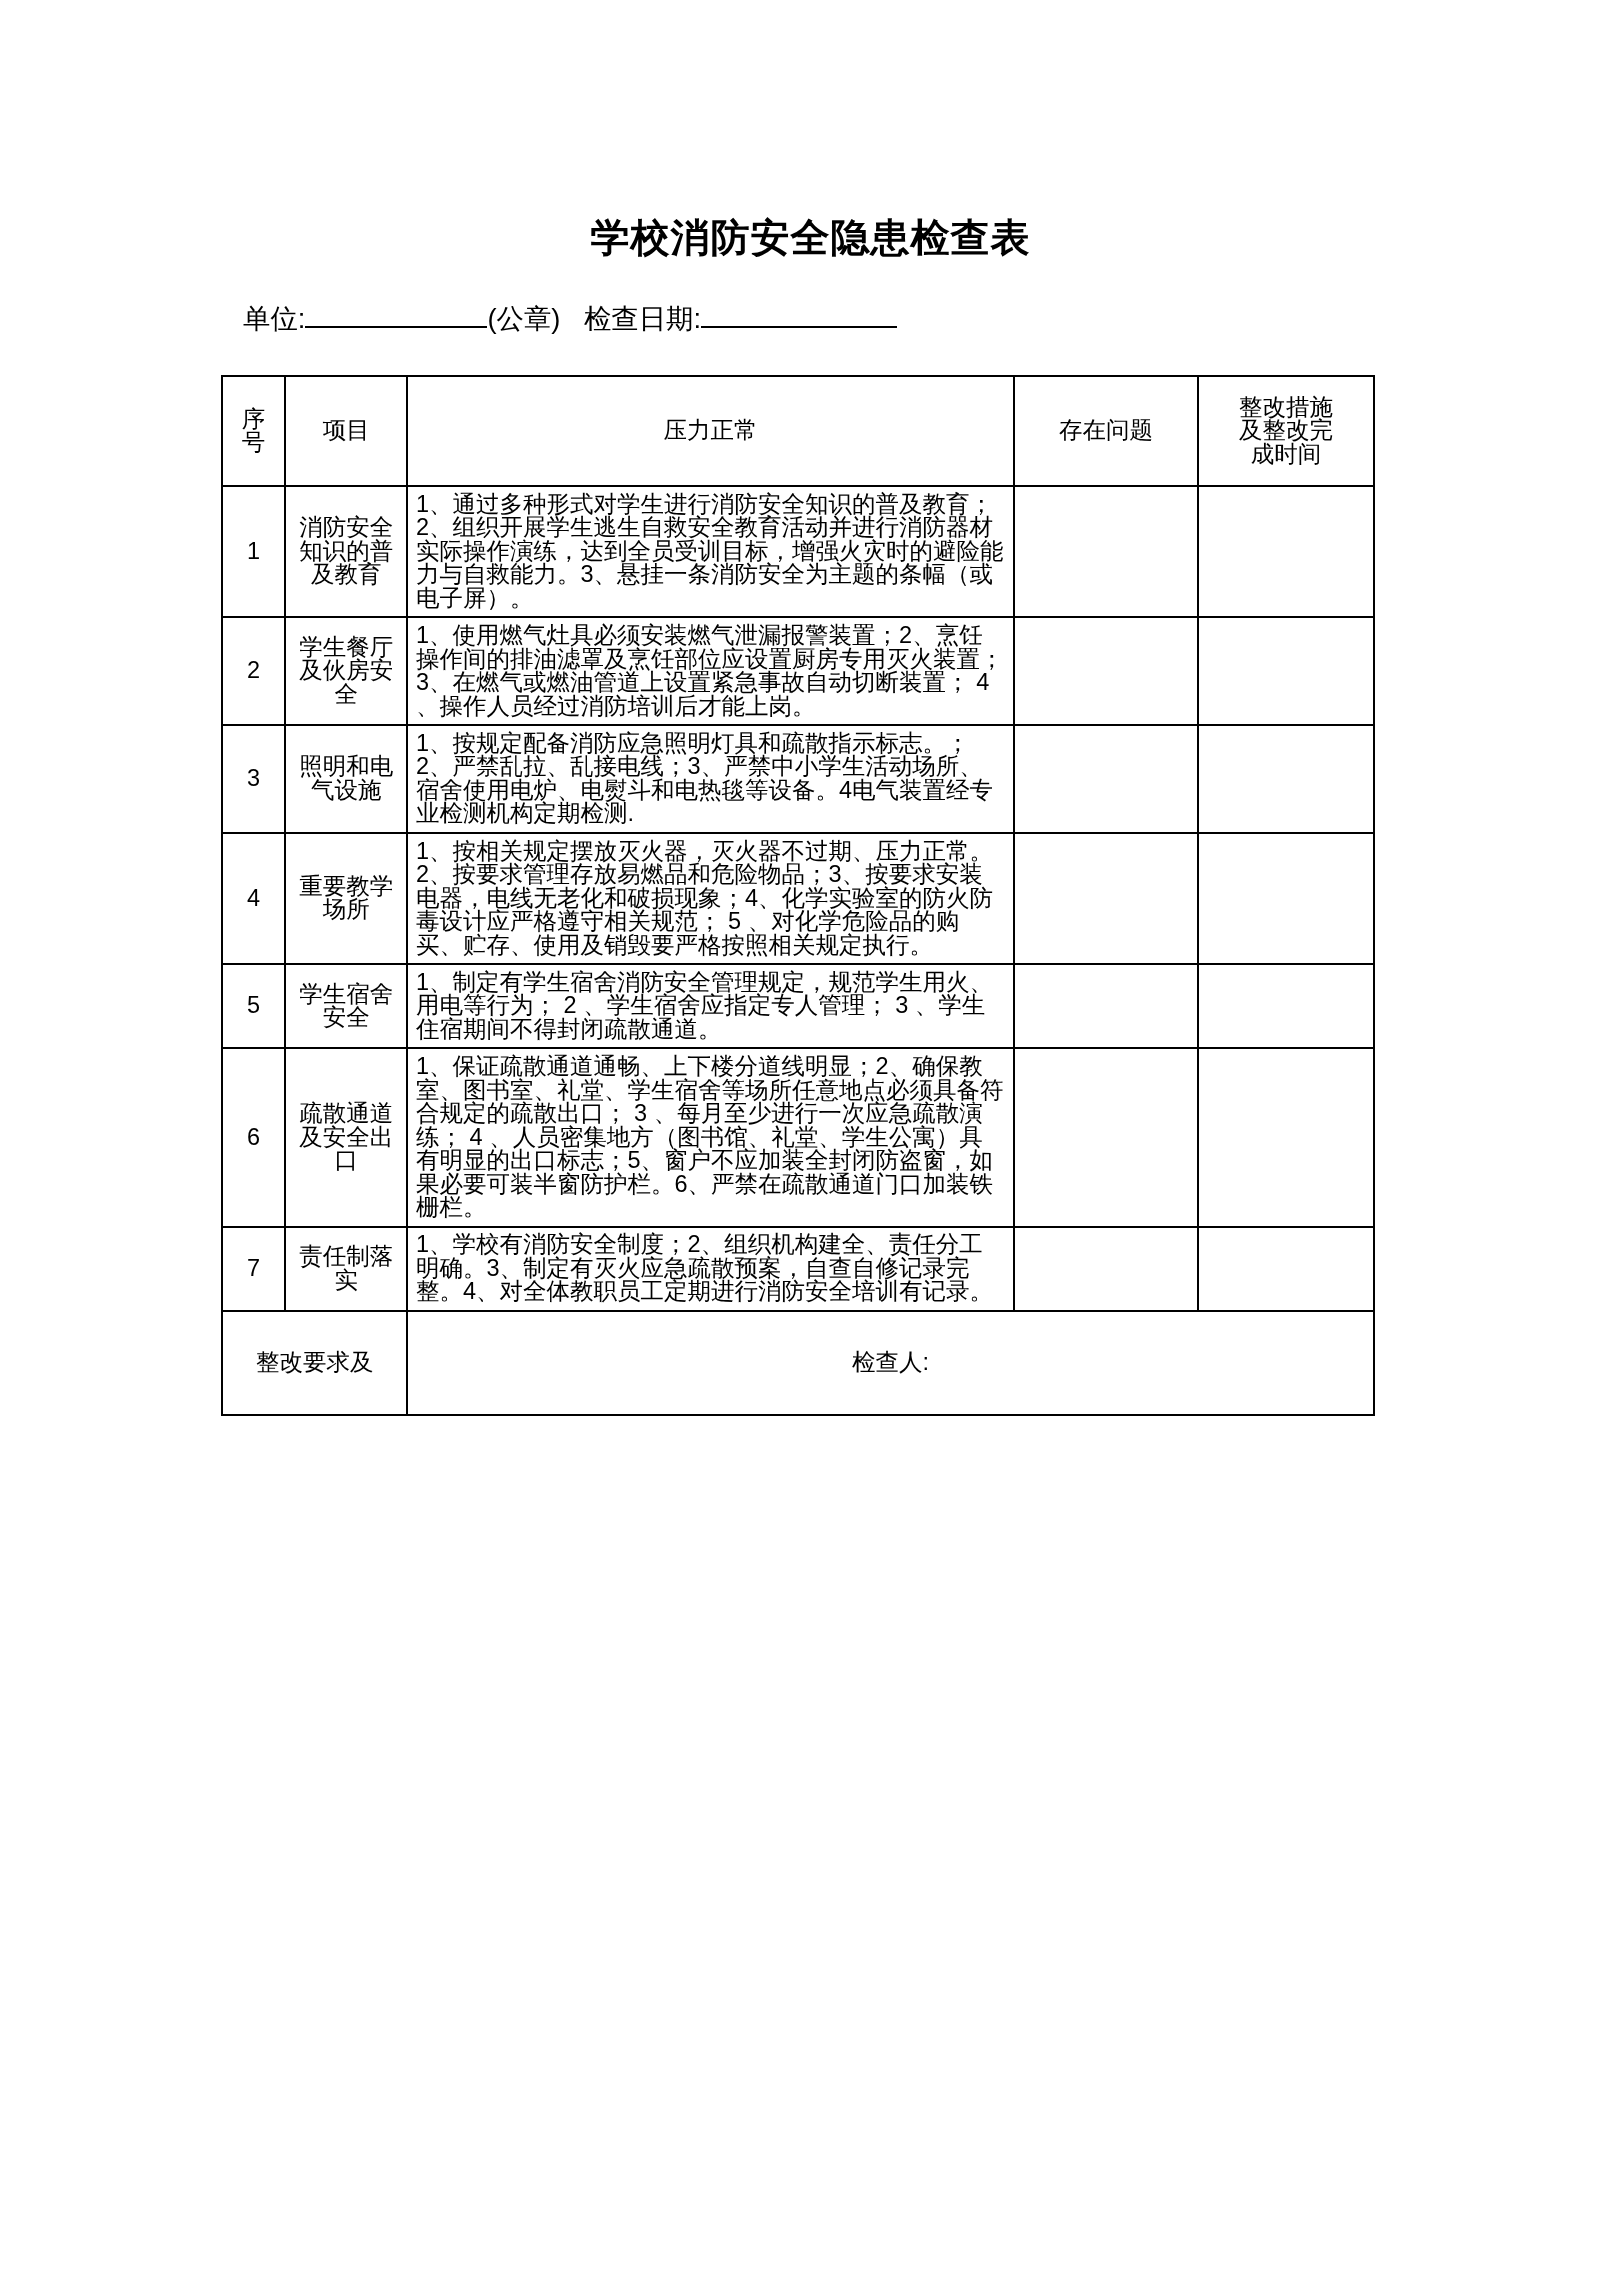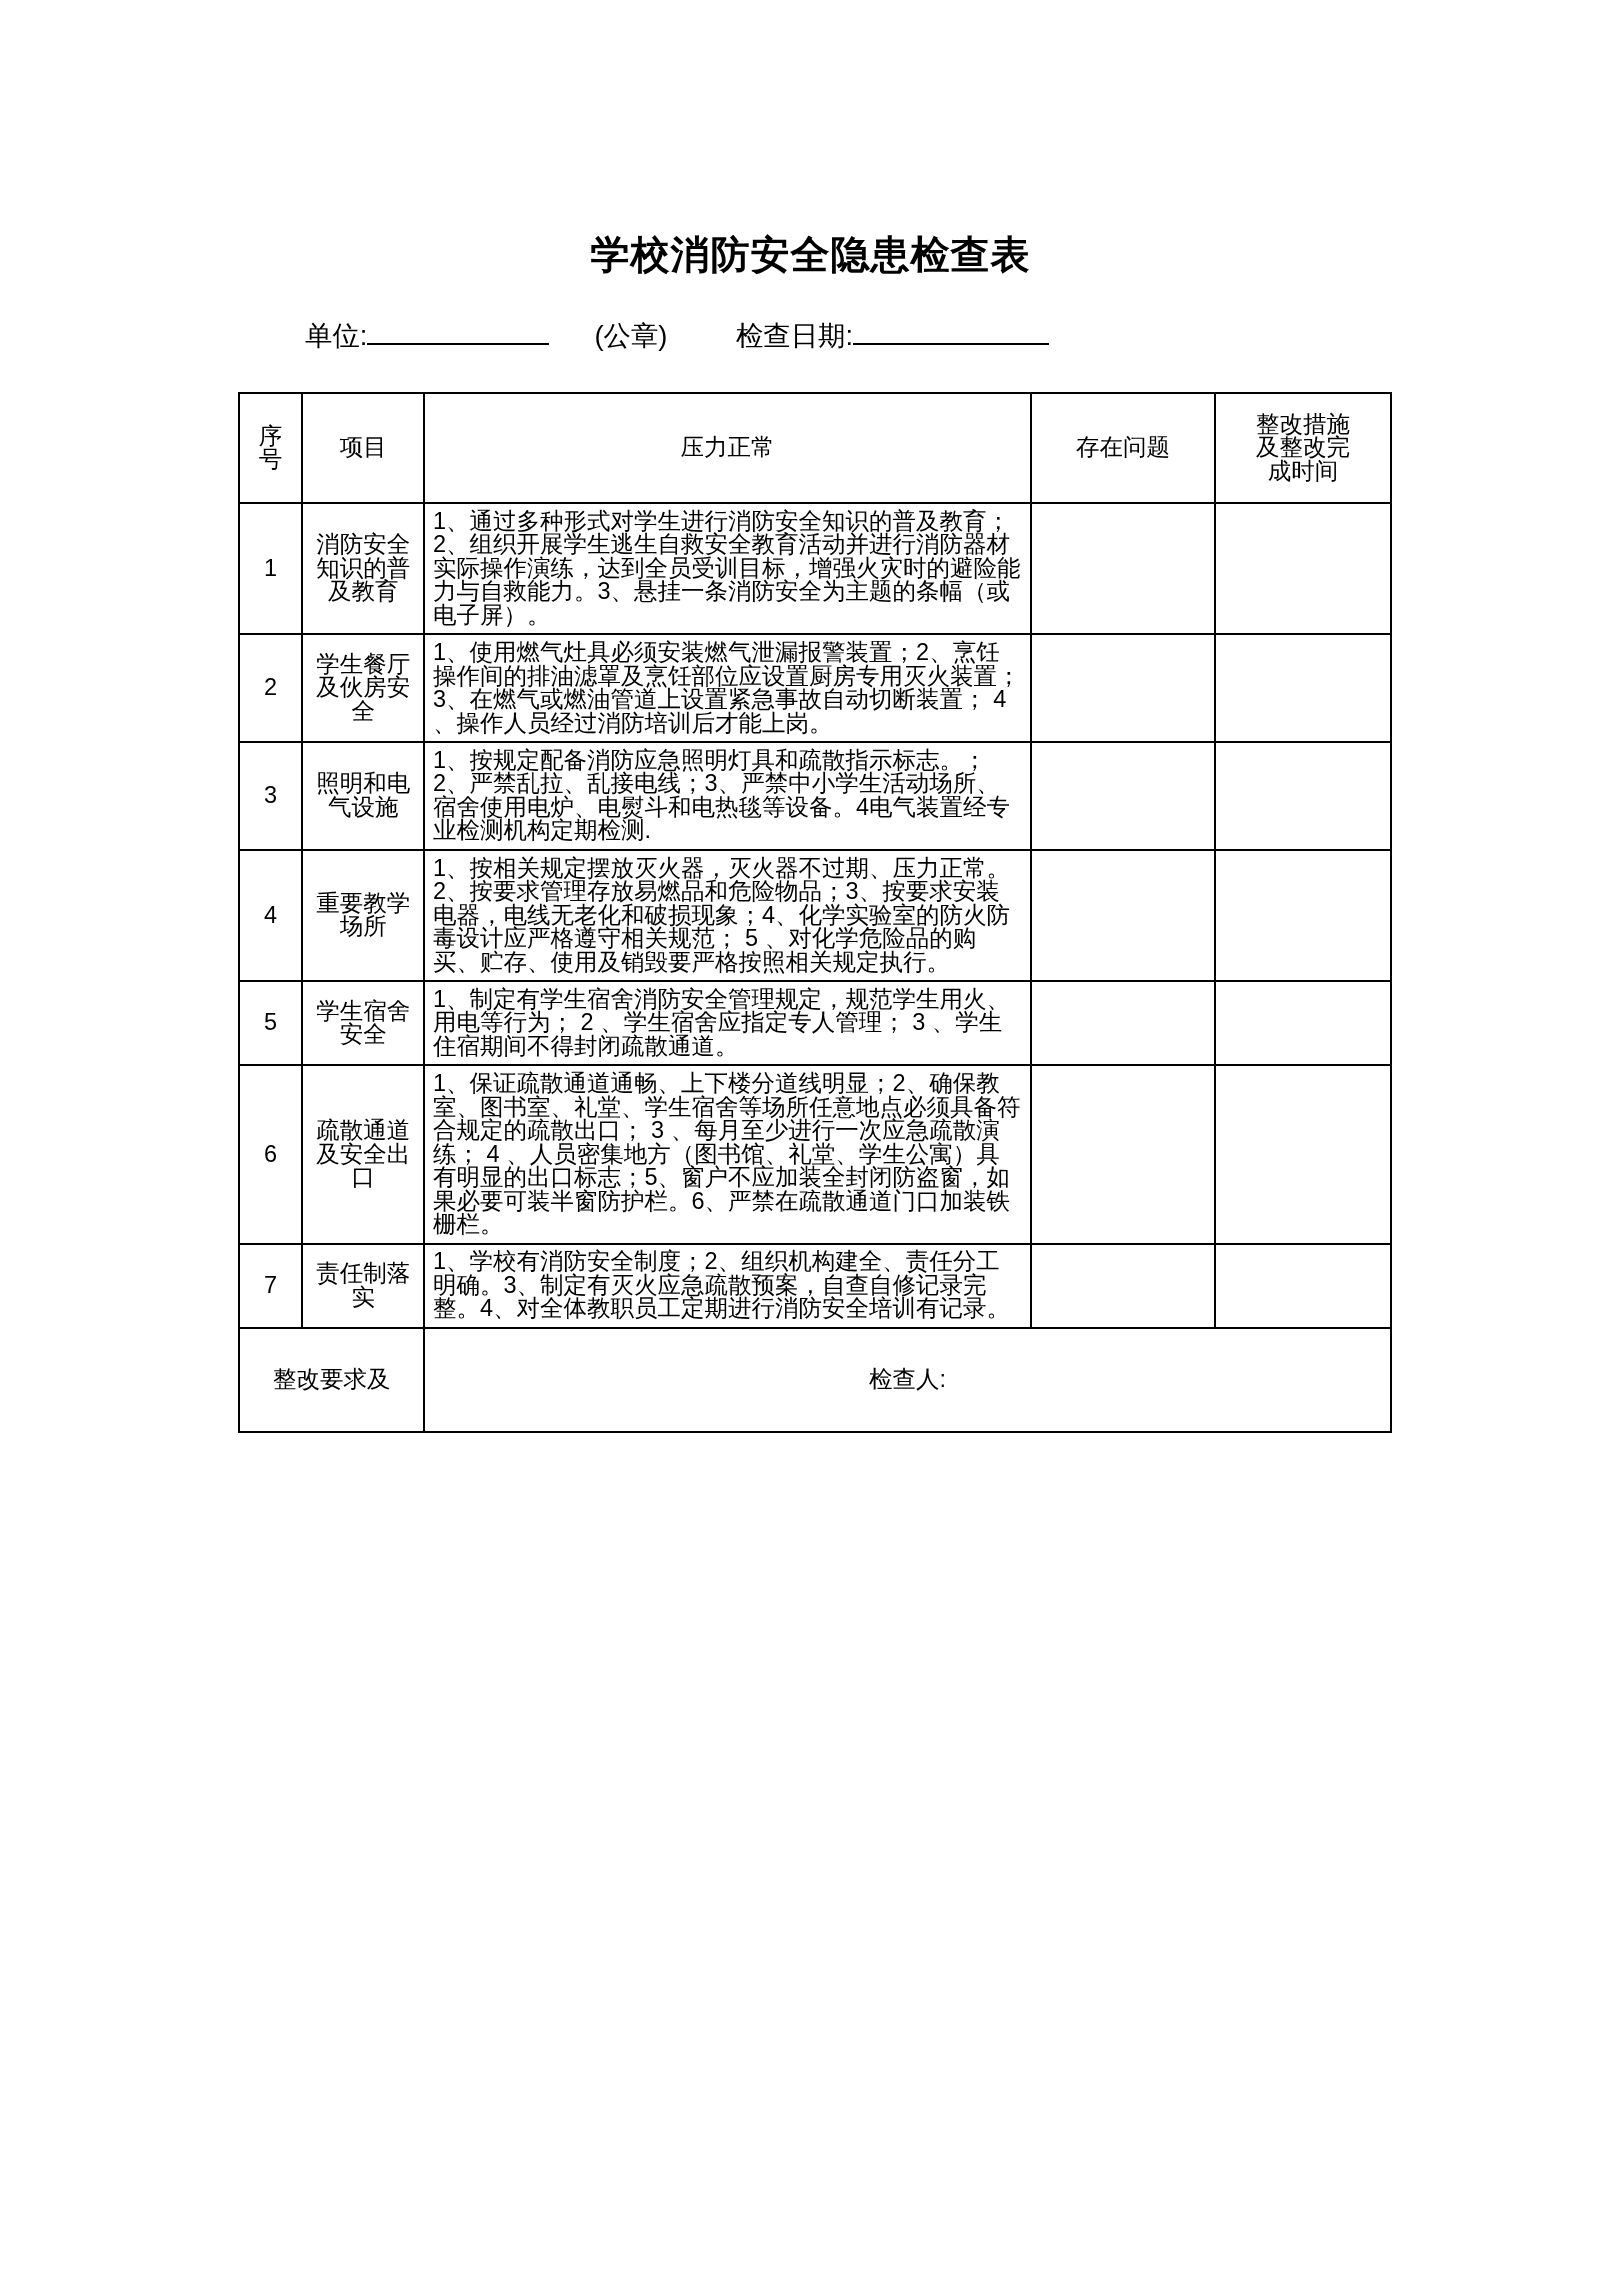--- a/index.html
+++ b/index.html
@@ -13,21 +13,21 @@
     font-family: "Liberation Sans", "DejaVu Sans", sans-serif;
     color: #000000;
     -webkit-font-smoothing: none;
   }
 
   .page {
     position: relative;
     width: 1621px;
     height: 2293px;
     box-sizing: border-box;
-    padding: 17px;
+    padding: 0;
     background: #fff;
   }
 
   .doc-title {
     text-align: center;
     font-size: 39px;
     font-weight: bold;
     letter-spacing: 1px;
     margin: 0;
     padding-top: 214px;
@@ -38,21 +38,20 @@
     margin: 0;
     padding-top: 37px;
     padding-left: 243px;
     font-size: 27.4px;
     line-height: 1.4;
     white-space: nowrap;
   }
   .meta-seg {
     display: inline-block;
     vertical-align: baseline;
-    margin-left: 45px;
   }
   .meta-underline {
     border-bottom: 2px solid #000;
     display: inline-block;
     vertical-align: baseline;
   }
   .u-unit { width: 182px; }
   .u-date { width: 196px; }
   .meta-gap { display: inline-block; width: 23.5px; }
 

